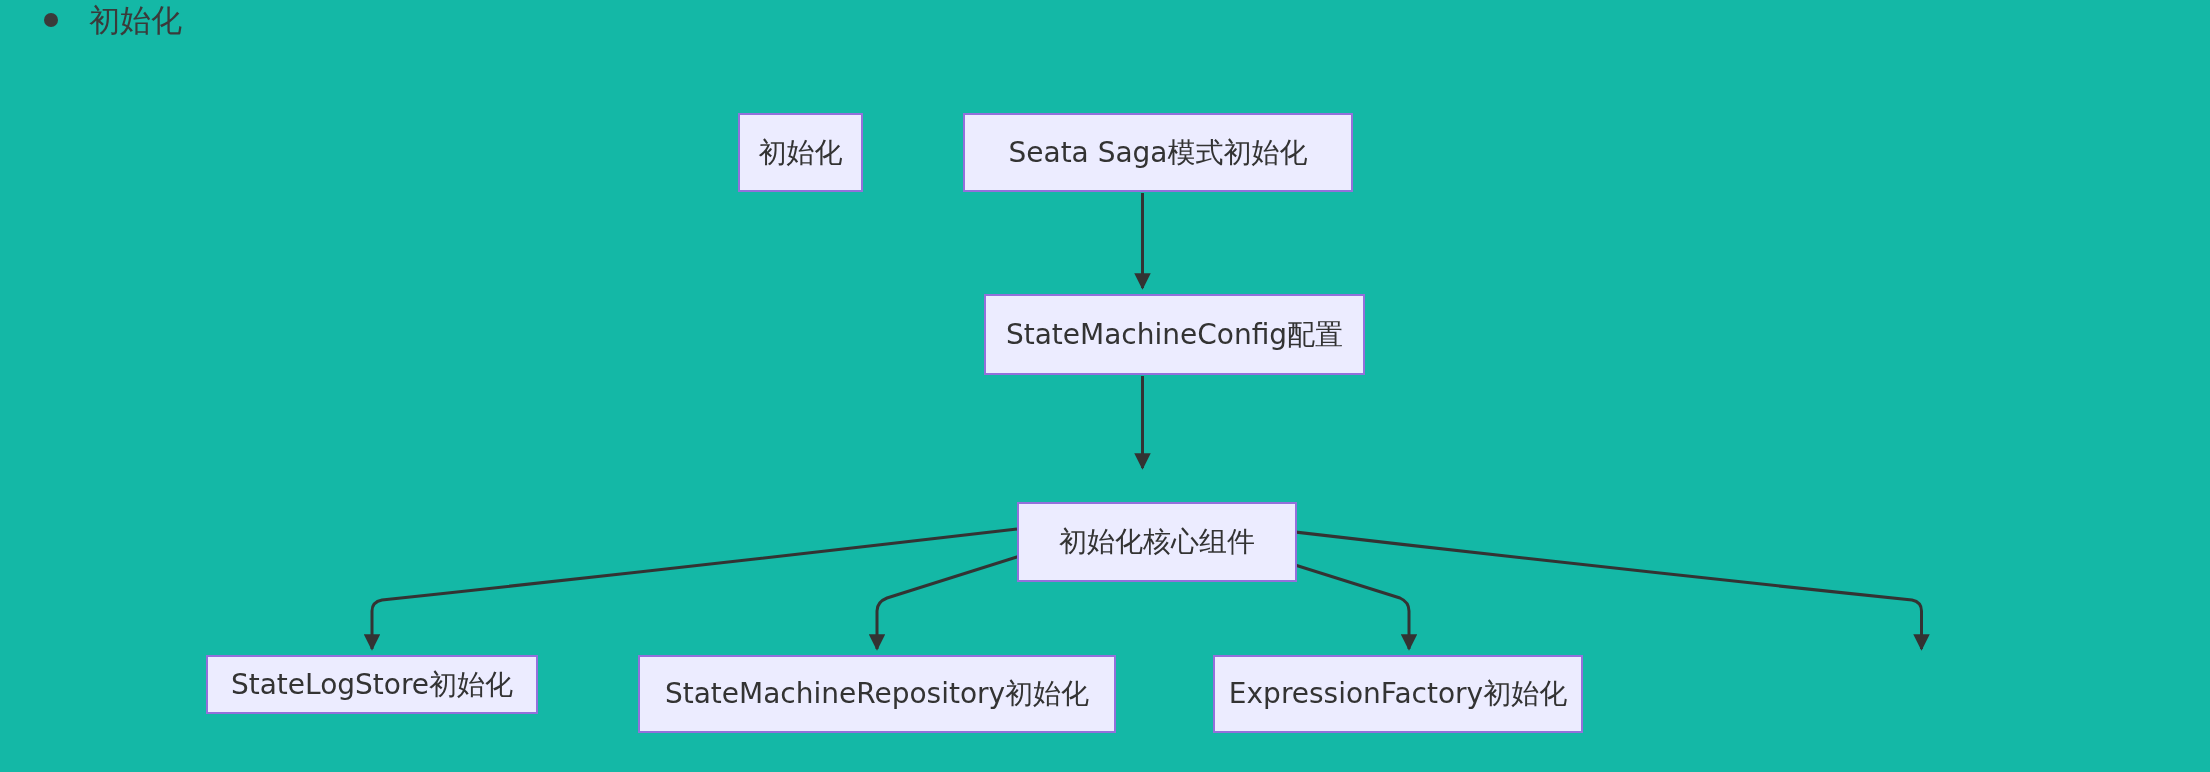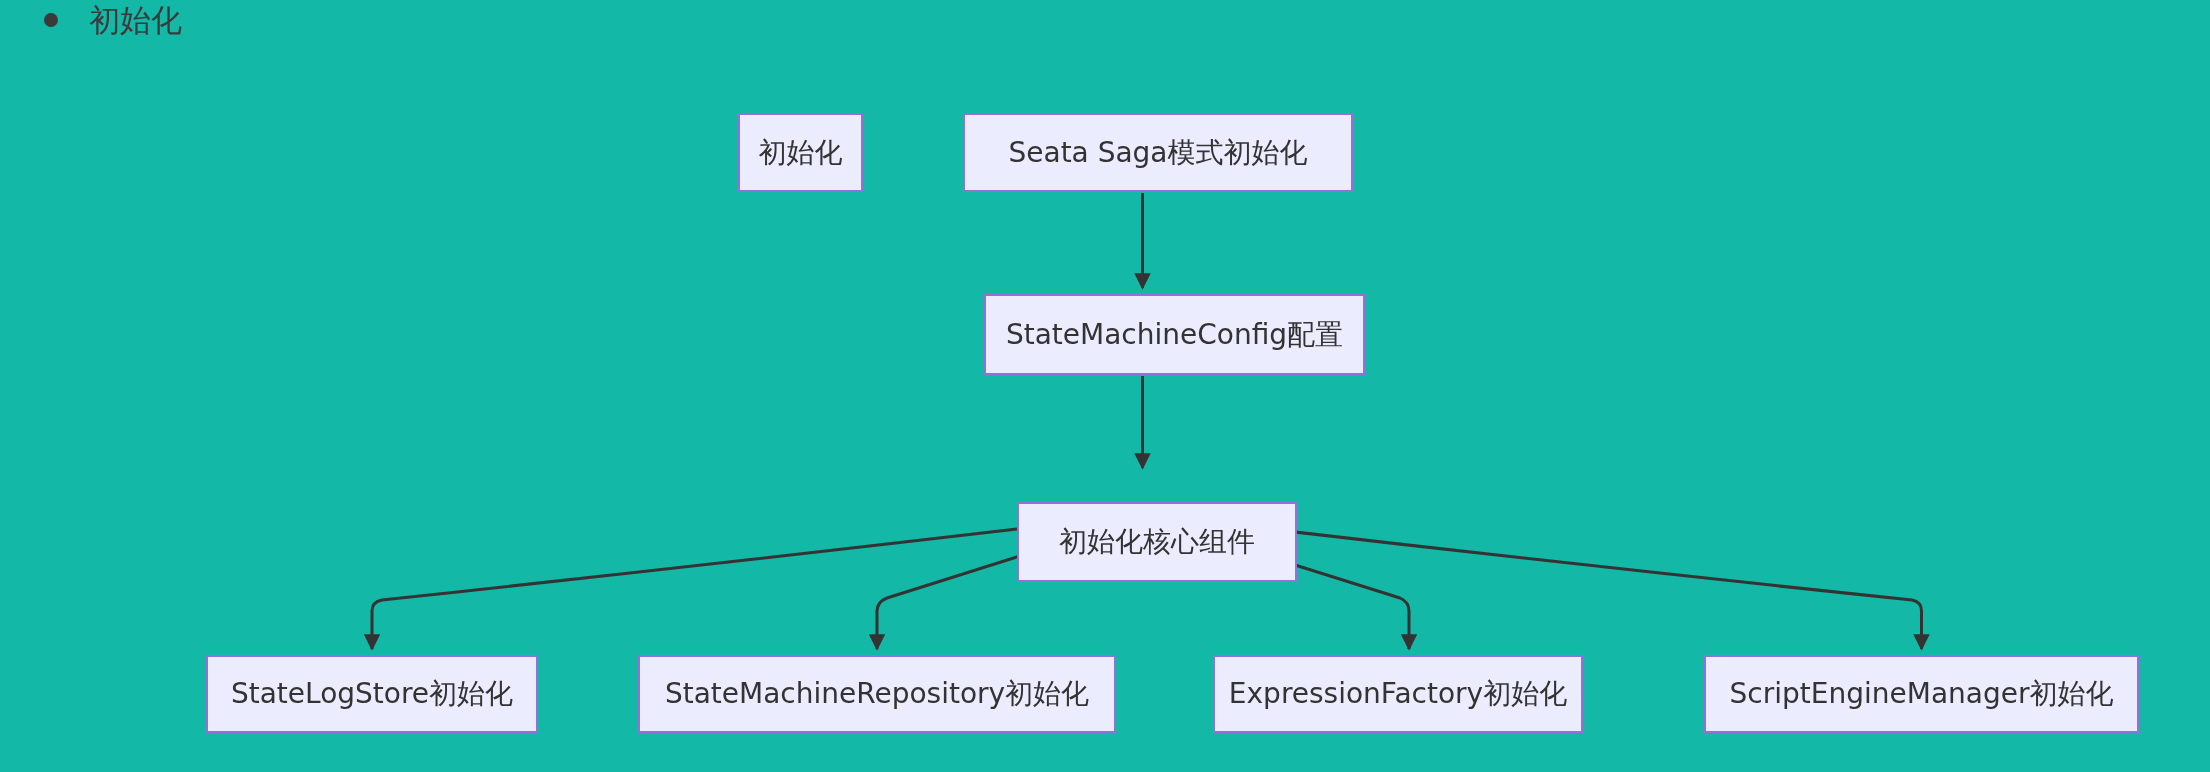--- a/index.html
+++ b/index.html
@@ -65,21 +65,21 @@
     display: flex;
     align-items: center;
     justify-content: center;
     white-space: nowrap;
     text-align: center;
   }
   .node-init-standalone { left: 738px;  top: 113px; width: 125px; height: 79px; }
   .node-seata           { left: 963px;  top: 113px; width: 390px; height: 79px; }
   .node-config          { left: 984px;  top: 294px; width: 381px; height: 81px; }
   .node-core            { left: 1017px; top: 474px; width: 280px; height: 80px; margin-top: 28px; }
-  .node-statelogstore   { left: 206px;  top: 655px; width: 332px; height: 78px; }
+  .node-statelogstore   { left: 206px;  top: 655px; width: 332px; height: 59px; }
   .node-repository      { left: 638px;  top: 655px; width: 478px; height: 78px; text-align: right; }
   .node-expression      { left: 1213px; top: 655px; width: 370px; height: 78px; }
   .node-script          { left: 1704px; top: 655px; width: 435px; height: 78px; }
   .edge {
     stroke: #333333;
     stroke-width: 3;
     fill: none;
     stroke-linejoin: round;
   }
 </style>
@@ -116,16 +116,15 @@
     <div class="node node-config">StateMachineConfig配置</div>
 
     <div class="node node-core">初始化核心组件</div>
 
     <div class="node node-statelogstore">StateLogStore初始化</div>
 
     <div class="node node-repository">StateMachineRepository初始化</div>
 
     <div class="node node-expression">ExpressionFactory初始化</div>
 
-    <div class="node node-script">ScriptEngineManager初始化</div>
 
   </div>
 </div>
 
 </body></html>

